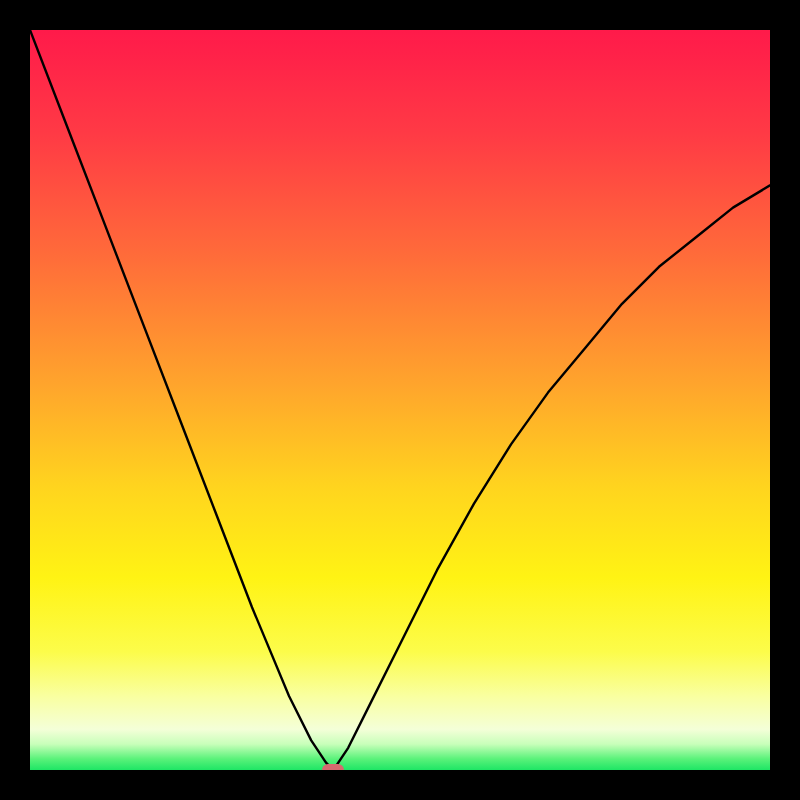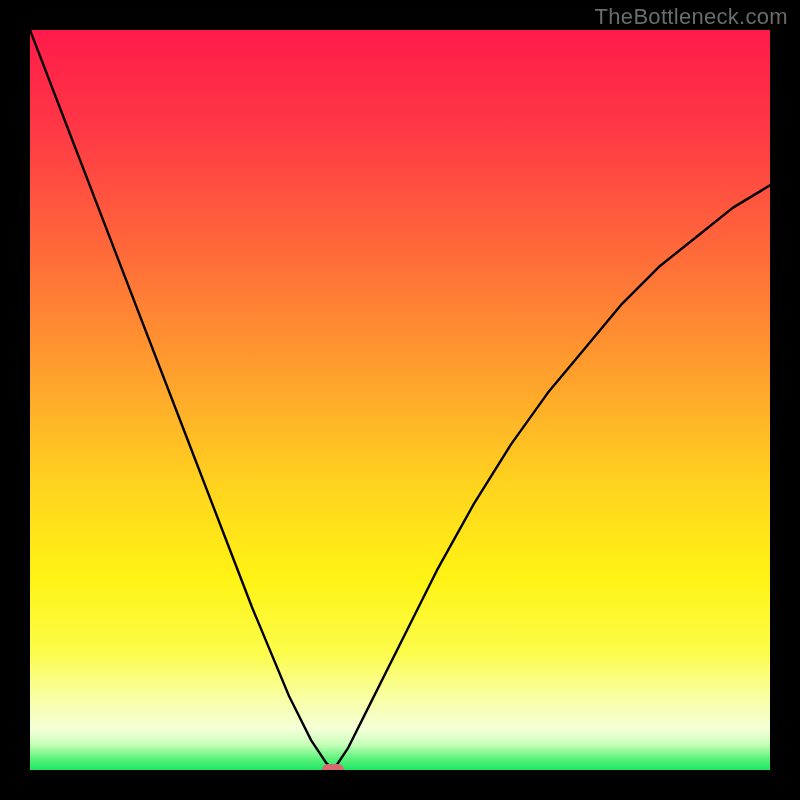--- a/index.html
+++ b/index.html
@@ -56,21 +56,20 @@
     border-radius: 6px;
     transform: translate(-50%, -50%);
     z-index: 12;
   }
 </style>
 </head>
 <body>
 
 <div class="frame">
 
-  <div class="watermark">TheBottleneck.com</div>
 
   <div class="plot-area">
 
     <svg class="gradient" viewBox="0 0 740 740" preserveAspectRatio="none">
       <defs>
         <linearGradient id="bg-grad" x1="0" y1="0" x2="0" y2="1">
             <stop offset="0%" stop-color="#ff1a4a"></stop>
             <stop offset="14.000000000000002%" stop-color="#ff3a45"></stop>
             <stop offset="30%" stop-color="#ff6a3a"></stop>
             <stop offset="48%" stop-color="#ffa52c"></stop>

